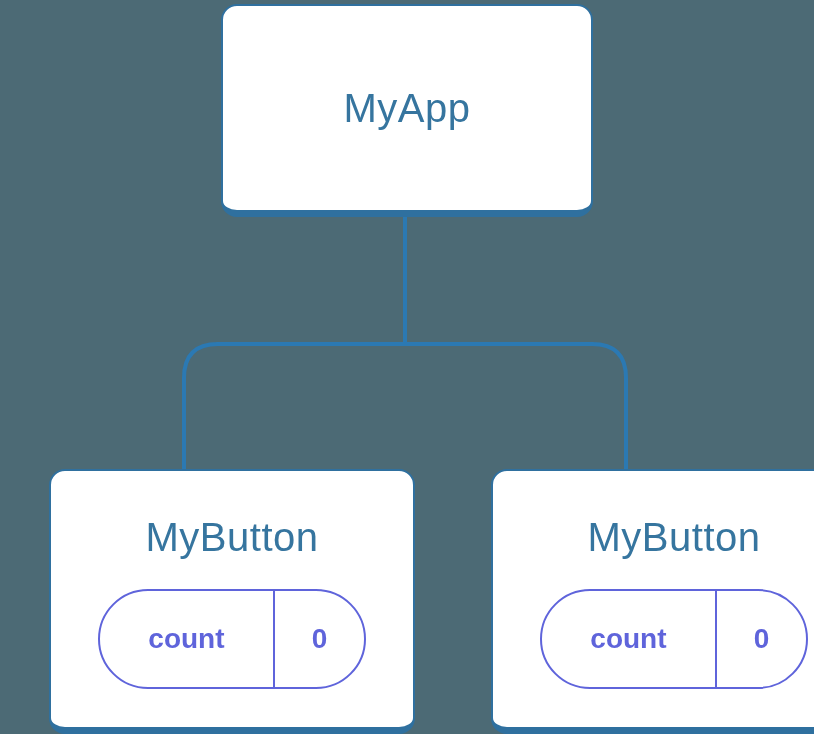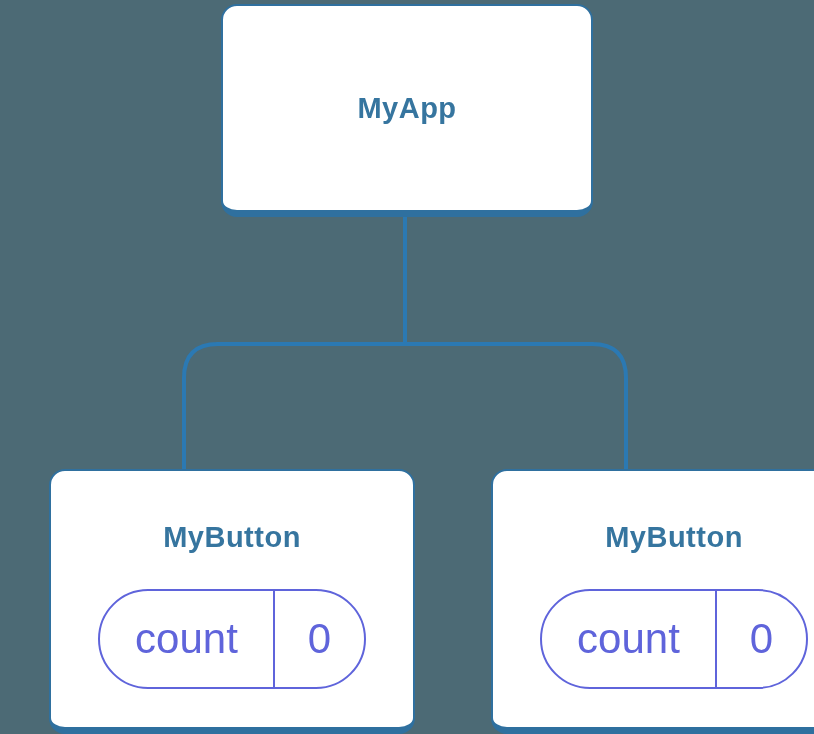--- a/index.html
+++ b/index.html
@@ -50,22 +50,22 @@
   .card-child{
     top:469px;
     width:366px;height:265px;
     padding-top:42px;
     margin-left:48px;
   }
   .card-child-left{left:1px;}
   .card-child-right{left:443px;}
   .component-label{
     color:var(--label-blue);
-    font-size:29px;
-    font-weight:700;
+    font-size:40px;
+    font-weight:400;
     letter-spacing:0.5px;
     line-height:48px;
   }
   .state-pill{
     margin-top:28px;
     width:268px;height:100px;
     border:2.5px solid var(--state-purple);
     border-radius:60px;
     display:flex;
     align-items:stretch;
@@ -76,22 +76,22 @@
     flex:0 0 65.5%;
     display:flex;align-items:center;justify-content:center;
   }
   .state-value-cell{
     flex:1 1 auto;
     border-left:2px solid var(--state-purple);
     display:flex;align-items:center;justify-content:center;
   }
   .state-text{
     color:var(--state-purple);
-    font-size:42px;
-    font-weight:400;
+    font-size:28px;
+    font-weight:700;
     line-height:1;
   }
 </style>
 </head>
 <body>
 
 <div class="canvas">
 
   <svg class="connector-layer" viewBox="0 0 814 734" xmlns="http://www.w3.org/2000/svg">
     <path d="M405,213 L405,344"></path>

